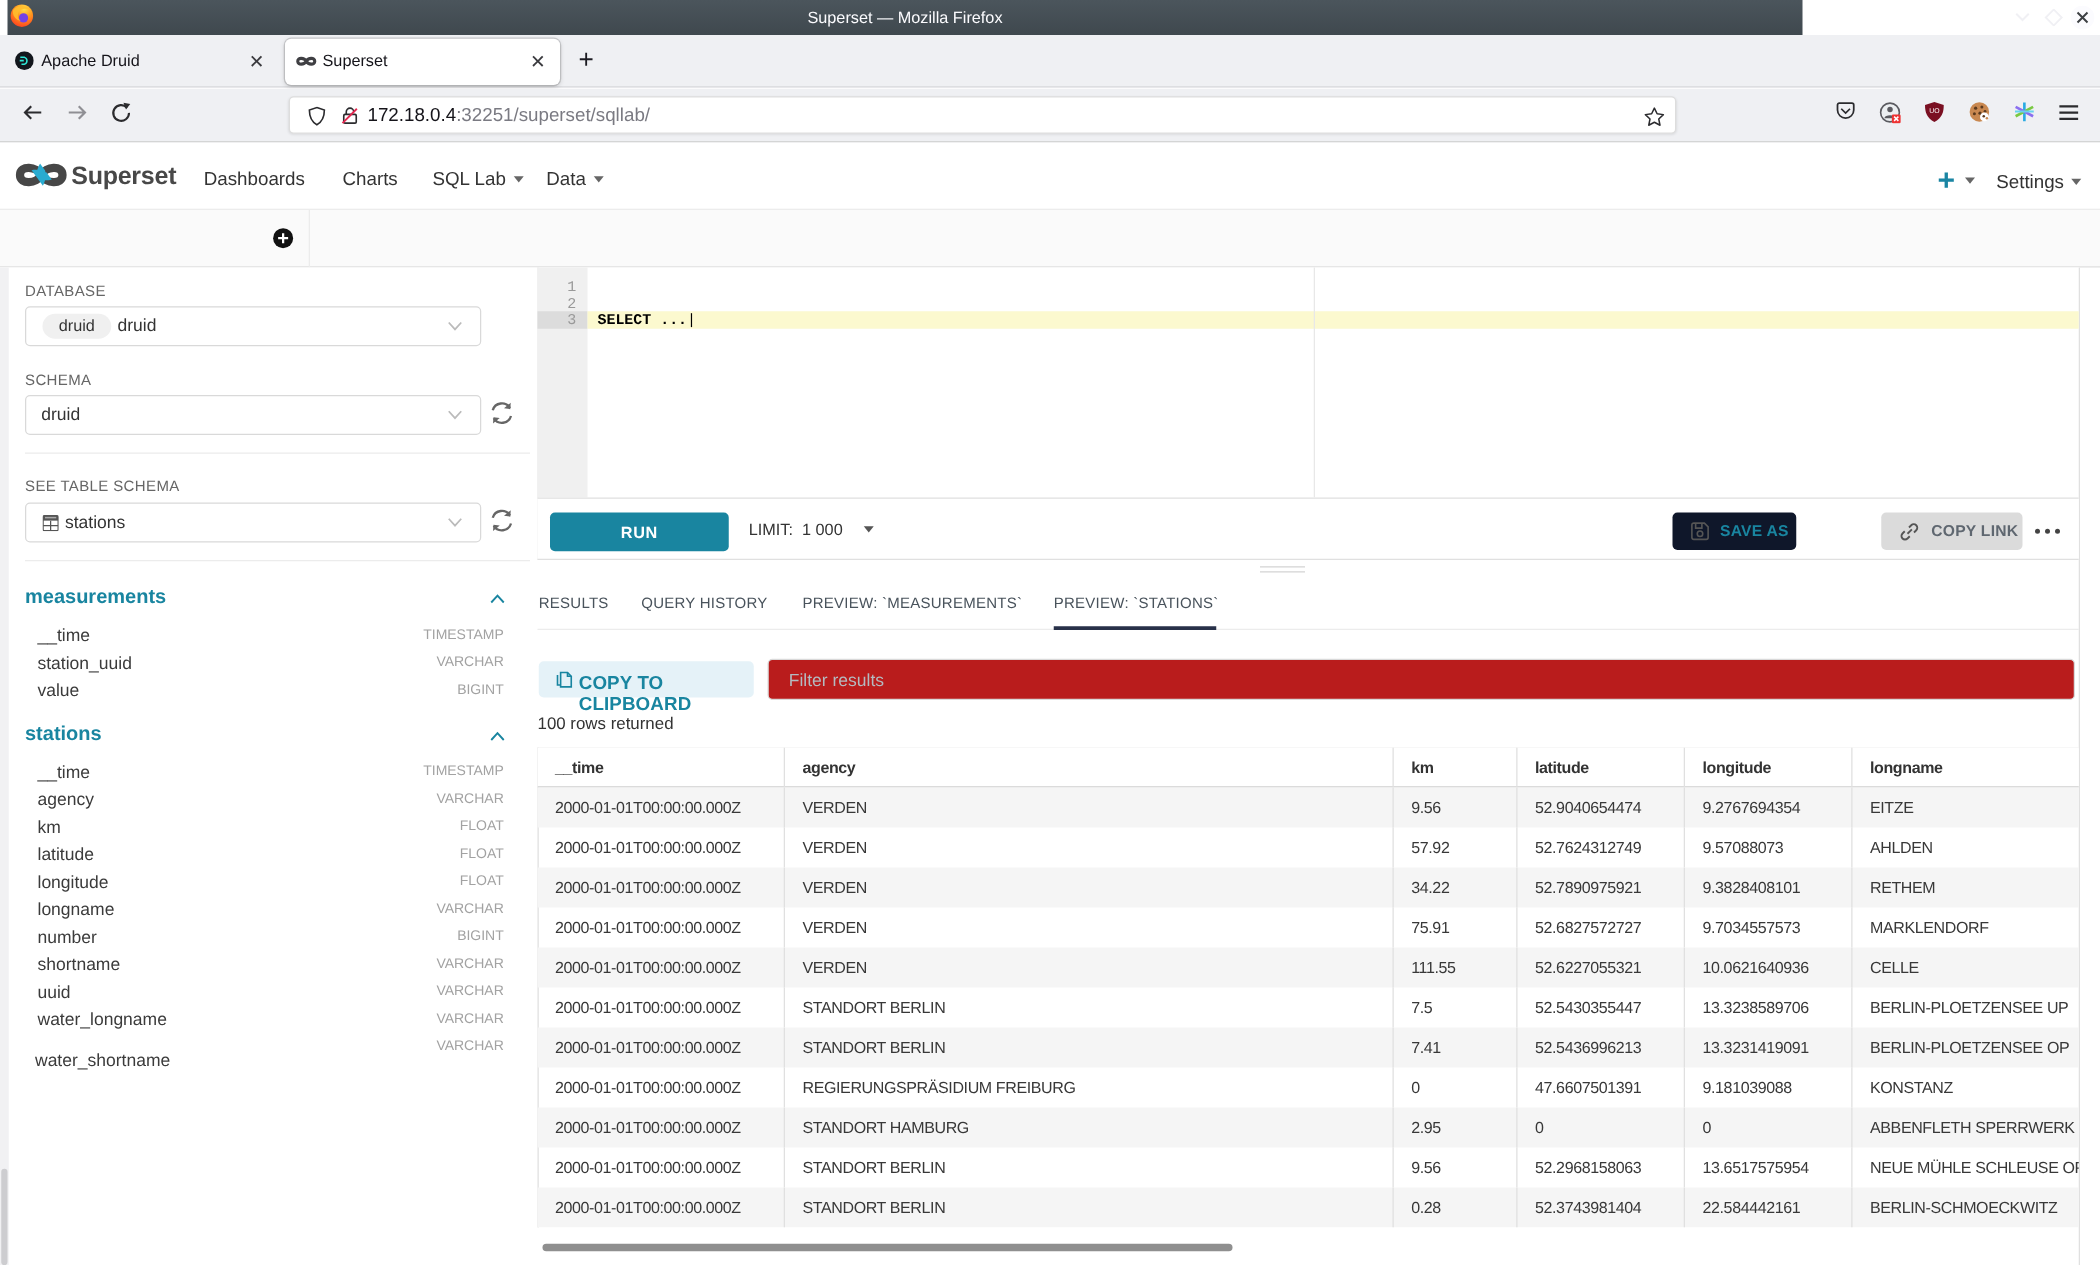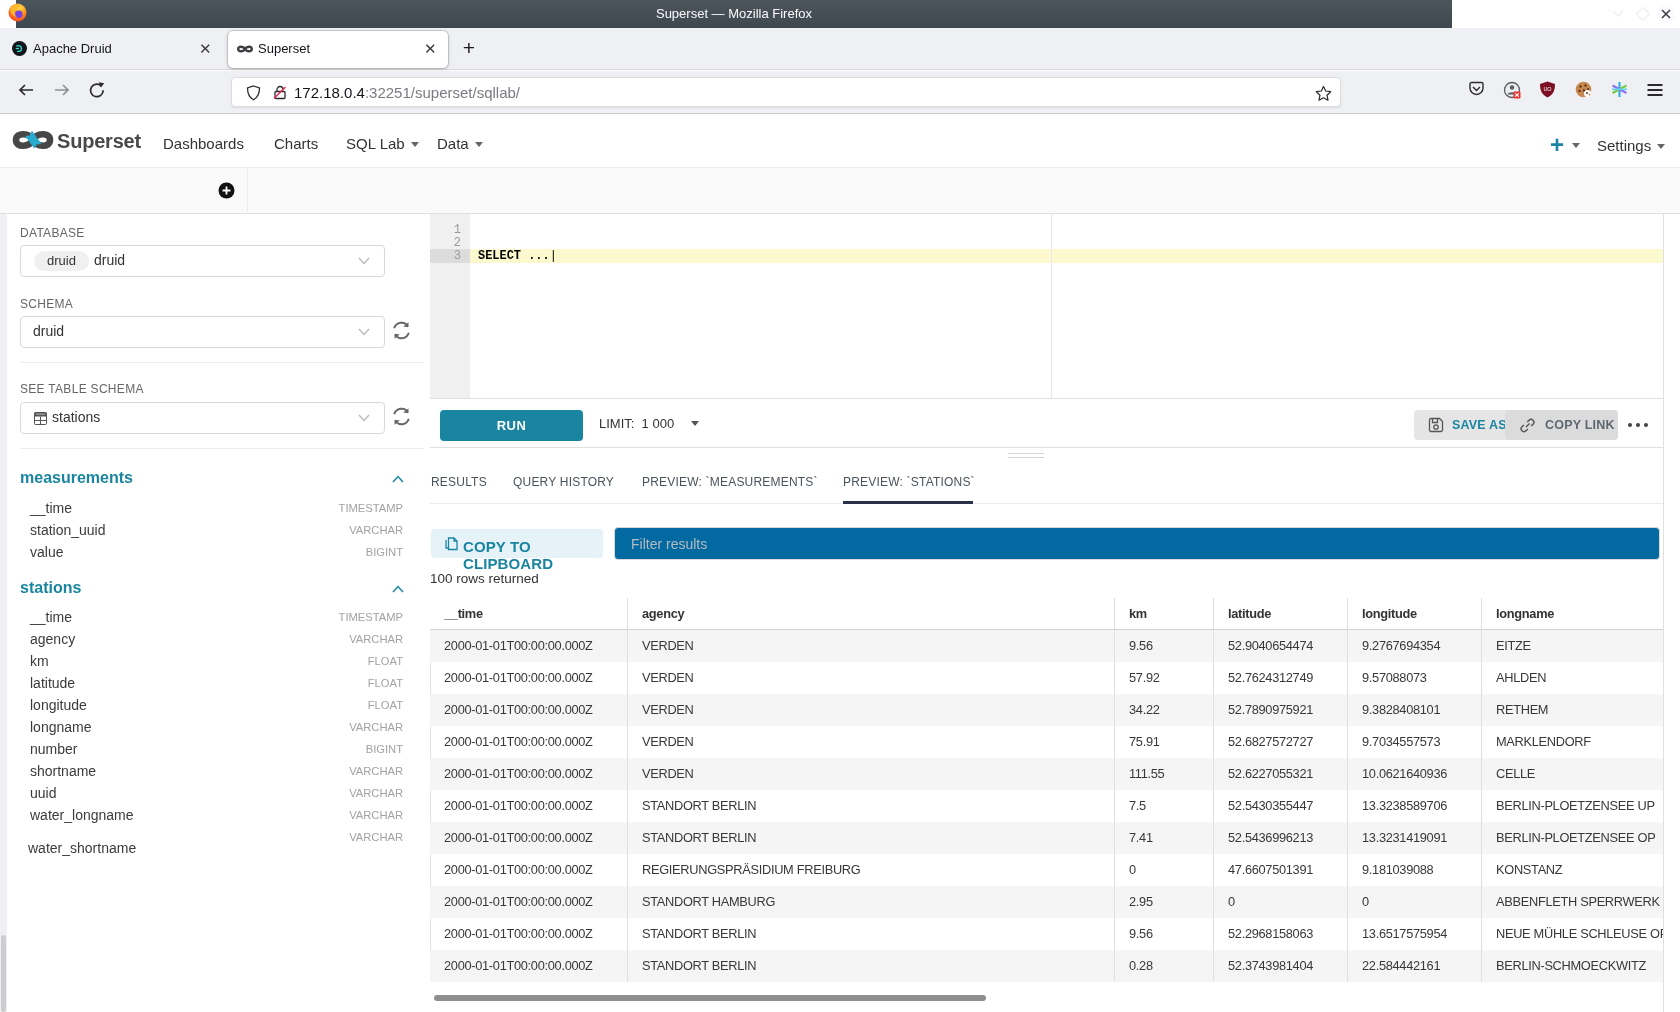--- a/index.html
+++ b/index.html
@@ -1,21 +1,21 @@
 <!DOCTYPE html>
 <html><head>
 <meta charset="utf-8">
 <style>
 * { margin:0; padding:0; box-sizing:border-box; }
 html,body { width:1680px; height:1012px; overflow:hidden; }
 body { font-family:"Liberation Sans", sans-serif; background:#fff; position:relative; }
 .abs { position:absolute; }
 
 
-#titlebar { left:16px; top:0; width:1436px; height:28px; background:linear-gradient(#4b555c,#3f484e); }
+#titlebar { left:6px; top:0; width:1436px; height:28px; background:linear-gradient(#4b555c,#3f484e); }
 #titlebar .title { width:100%; text-align:center; line-height:28px; color:#fbfbfe; font-size:13px; }
 #fxlogo { left:8px; top:3px; }
 .winbtn { top:7px; color:#f0f0f4; }
 
 
 #tabbar { left:0; top:28px; width:1680px; height:42px; background:#eff0f3; border-bottom:1px solid #d7d7db; }
 .tabfav { width:15px; height:15px; }
 #tab1 { left:0px; top:31px; width:220px; height:36px;text-align:center; }
 #tab1 .t { left:33px; top:10px; font-size:13px; color:#15141a; }
 #tab2 { left:228px; top:31px; width:220px; height:37px; background:#fff; border-radius:5px; box-shadow:0 0 0 1px rgba(0,0,0,.14), 0 1px 4px rgba(0,0,0,.18); }
@@ -66,36 +66,36 @@
 #activeline { left:40px; top:35px; width:1193px; height:14px; background:#fcf9cf; }
 #printmargin { left:621px; top:0; width:1px; height:184px; background:#e8e8e8; }
 .codeline { position:absolute; left:48px; font-family:"Liberation Mono", monospace; font-size:11.95px; white-space:pre; }
 #comment { top:8px; color:#8e8e88; font-style:italic; }
 #sql { top:35px; color:#000; font-weight:bold; }
 
 
 #toolbar { left:0; top:184px; width:1233px; height:50px; background:#fff; border-top:1px solid #e0e0e0; border-bottom:1px solid #e0e0e0; }
 #runbtn { left:10px; top:11px; width:143px; height:31px; background:#1985a0; border-radius:4px; color:#fff; font-size:13px; font-weight:bold; text-align:center; line-height:31px; letter-spacing:0.5px; }
 #limit { left:169px; top:9px; font-size:13px; color:#333; line-height:31px; }
-#saveas { left:984px; top:11px; width:99px; height:30px; background:#e5e5e5; border-radius:4px; }
+#saveas { left:908px; top:11px; width:99px; height:30px; background:#0f172a; border-radius:4px; }
 #saveas .t { left:38px; top:8px; font-size:12.5px; font-weight:bold; color:#1985a0; letter-spacing:0.2px; }
 #copylink { left:1075px; top:11px; width:113px; height:30px; background:#dbdbdb; border-radius:4px; }
 #copylink .t { left:40px; top:8px; font-size:12.5px; font-weight:bold; color:#5f6770; letter-spacing:0.2px; }
 #dots3 { left:1198px; top:24px; width:22px; height:4px; }
 #dots3 i { position:absolute; width:4px; height:4px; border-radius:2px; background:#444; }
 
 
 #handle { left:578px; top:239px; width:36px; height:6px; }
 #handle i { position:absolute; left:0; width:36px; height:1px; background:#d4d4d4; }
 .rtab { position:absolute; top:261px; font-size:12px; color:#49535c; letter-spacing:0.2px; }
 #tabline { left:0px; top:289px; width:1233px; height:1px; background:#ececec; }
 #activeunderline { left:413px; top:287px; width:130px; height:3px; background:#283149; }
 #copyclip { left:1px; top:315px; width:172px; height:29px; background:#e5f2f8; border-radius:4px; }
 #copyclip .t { left:32px; top:9px; font-size:15px; font-weight:bold; color:#1985a0; letter-spacing:0.1px; }
-#filterbox { left:184px; top:313px; width:1046px; height:33px; border:1px solid #d9d9d9; border-radius:4px; background:#0369a1; }
+#filterbox { left:184px; top:313px; width:1046px; height:33px; border:1px solid #d9d9d9; border-radius:4px; background:#b91c1c; }
 #filterbox .ph { left:16px; top:8px; font-size:14px; color:#b4bac0; }
 #rowsret { left:0px; top:357px; font-size:13.5px; color:#333; }
 
 
 #rtable { left:0; top:384px; width:1233px; height:384px; overflow:hidden; }
 .trow { position:absolute; left:0; width:1250px; height:32px; }
 .trow.odd { background:#f5f5f5; }
 .tcell { position:absolute; top:0; height:32px; line-height:32px; padding-left:14px; font-size:12.8px; letter-spacing:-0.3px; color:#383838; border-left:1px solid #e0e0e0; white-space:nowrap; overflow:hidden; }
 .tcell.c0 { left:0; width:197px; border-left:none; }
 .tcell.c1 { left:197px; width:487px; }

